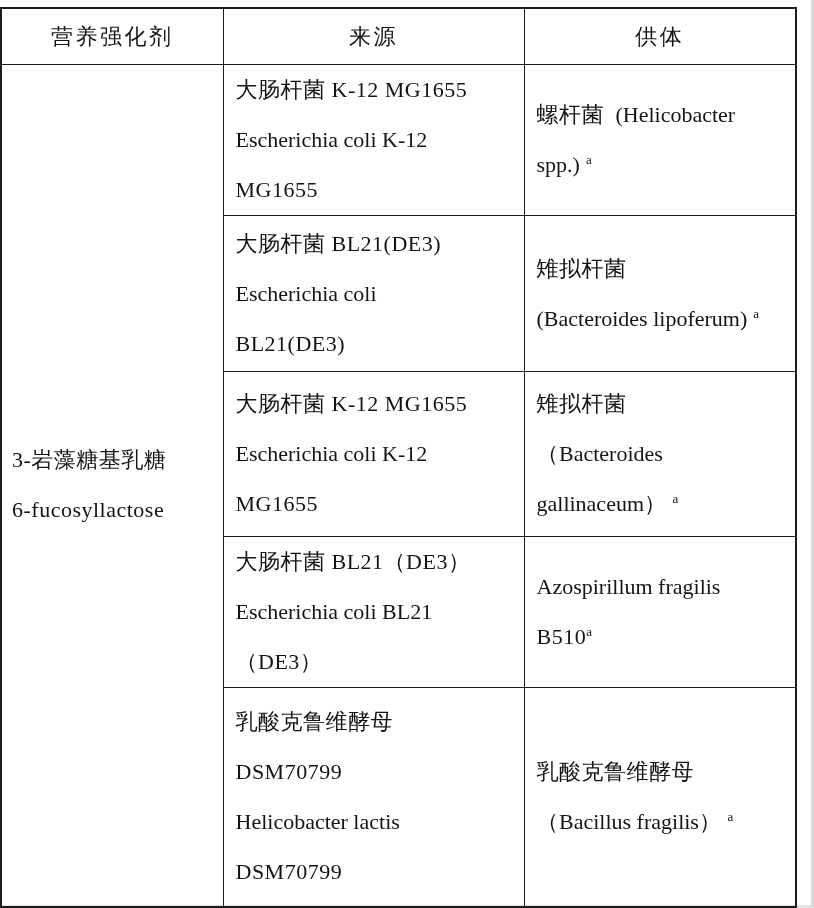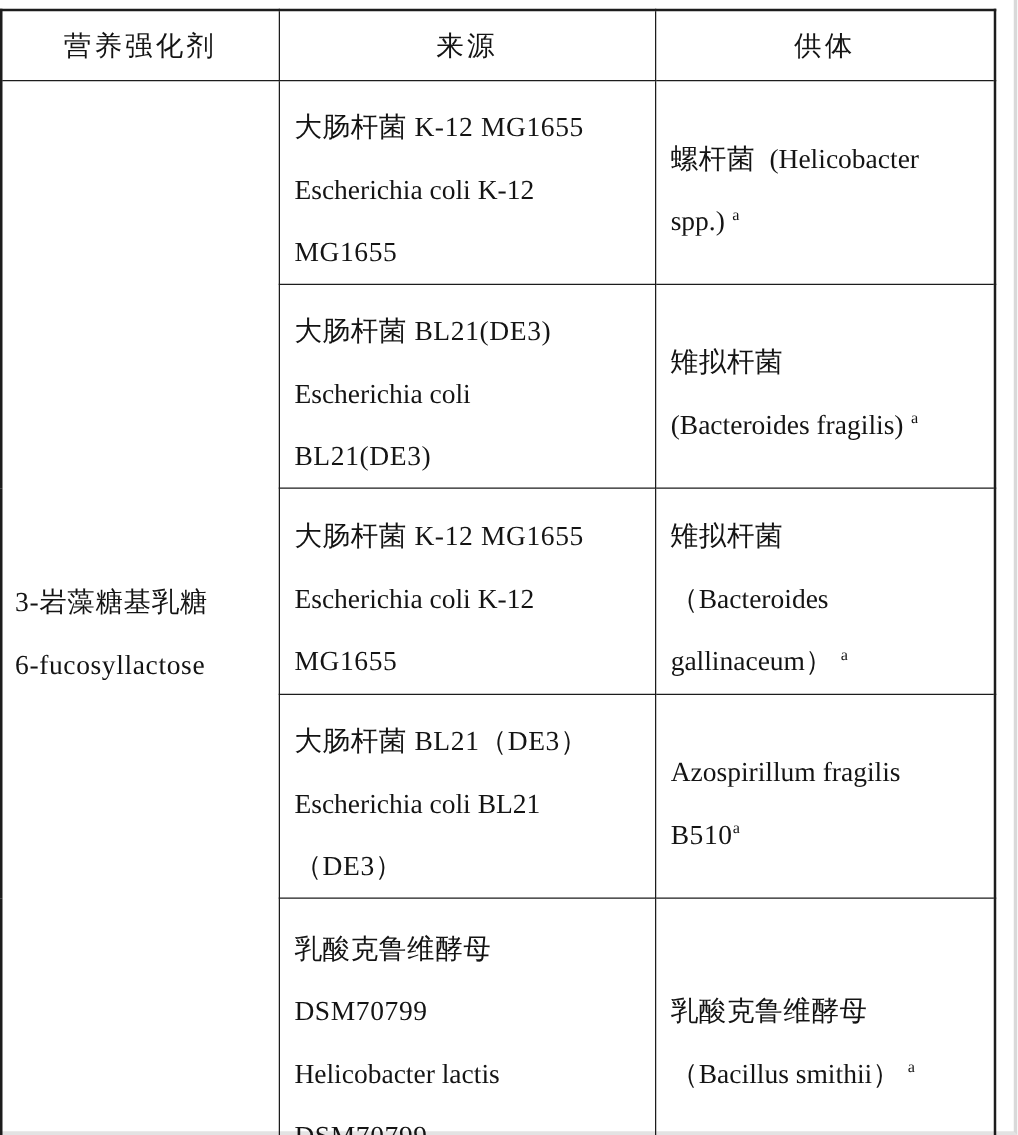--- a/index.html
+++ b/index.html
@@ -23,21 +23,21 @@
     border:2.5px solid #1c1c1c;
   }
   col.c1{width:222px}
   col.c2{width:301px}
   col.c3{width:272px}
   th,td{
     border:1.5px solid #1c1c1c;
     vertical-align:middle;
     font-size:22px;
     font-weight:normal;
-    padding:12px 6px 0 12px;
+    padding:0 6px 0 12px;
     overflow:hidden;
   }
   th{
     text-align:center;
     letter-spacing:2.5px;
     padding:0;
     height:55px;
   }
   tr.r1{height:148px}
   tr.r2{height:156px}
@@ -89,21 +89,21 @@
           </td>
       </tr>
       <tr class="r2">
         <td class="src">
             <div class="tline"><span>大肠杆菌 BL21(DE3)</span></div>
             <div class="tline"><span class="it">Escherichia coli</span></div>
             <div class="tline"><span>BL21(DE3)</span></div>
           </td>
         <td class="don">
             <div class="tline"><span>雉拟杆菌</span></div>
-            <div class="tline"><span class="it">(Bacteroides fragilis)</span><span>&nbsp;</span><sup>a</sup></div>
+            <div class="tline"><span class="it">(Bacteroides lipoferum)</span><span>&nbsp;</span><sup>a</sup></div>
           </td>
       </tr>
       <tr class="r3">
         <td class="src">
             <div class="tline"><span>大肠杆菌 K-12 MG1655</span></div>
             <div class="tline"><span class="it">Escherichia coli</span><span class="it"> K-12</span></div>
             <div class="tline"><span>MG1655</span></div>
           </td>
         <td class="don">
             <div class="tline"><span>雉拟杆菌</span></div>
@@ -124,18 +124,18 @@
       </tr>
       <tr class="r5">
         <td class="src">
             <div class="tline"><span>乳酸克鲁维酵母</span></div>
             <div class="tline"><span>DSM70799</span></div>
             <div class="tline"><span class="it">Helicobacter lactis</span></div>
             <div class="tline"><span>DSM70799</span></div>
           </td>
         <td class="don">
             <div class="tline"><span>乳酸克鲁维酵母</span></div>
-            <div class="tline"><span>（</span><span class="it">Bacillus smithii</span><span>）</span><span>&nbsp;</span><sup class="it">a</sup></div>
+            <div class="tline"><span>（</span><span class="it">Bacillus fragilis</span><span>）</span><span>&nbsp;</span><sup class="it">a</sup></div>
           </td>
       </tr>
     </tbody>
   </table>
 </div>
 
 </body></html>

